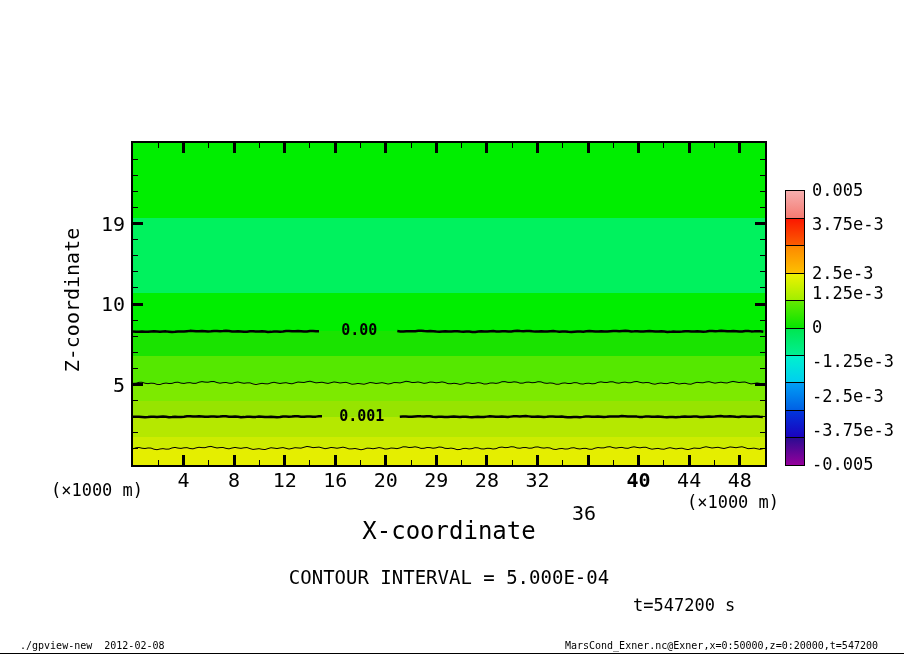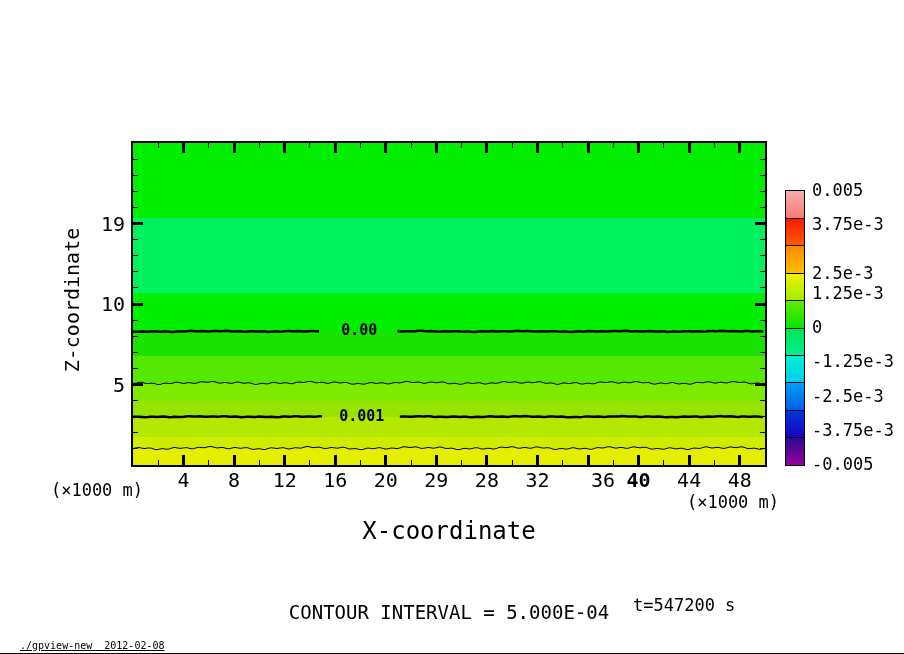--- a/index.html
+++ b/index.html
@@ -4,23 +4,23 @@
 <style>
   html,body{margin:0;padding:0;background:#ffffff;}
   #canvas{position:relative;width:904px;height:654px;background:#ffffff;overflow:hidden;
           font-family:"DejaVu Sans Mono","Liberation Mono",monospace;color:#000;}
   .abs{position:absolute;}
   .title{left:133px;top:78px;width:632px;text-align:center;font-size:25px;white-space:pre;}
   .ylabel{left:72px;top:300px;transform:translate(-50%,-50%) rotate(-90deg);white-space:nowrap;font-size:20px;}
   .xlabel{left:133px;top:517px;width:632px;text-align:center;font-size:24px;}
   .unit-left{left:38px;top:480px;width:118px;text-align:center;font-size:17px;white-space:pre;}
   .unit-right{left:674px;top:492px;width:118px;text-align:center;font-size:17px;white-space:pre;}
-  .contour-interval{left:133px;top:566px;width:632px;text-align:center;font-size:19px;white-space:pre;margin-top:35px;}
+  .contour-interval{left:133px;top:566px;width:632px;text-align:center;font-size:19px;white-space:pre;}
   .time-note{left:633px;top:595px;font-size:17px;white-space:pre;}
-  .footer{font-size:10px;white-space:pre;text-decoration:underline;}
+  .footer{font-size:10px;white-space:pre;}
   .footer-left{left:20px;top:640px;}
   .footer-right{right:26px;top:640px;}
   #plot{left:131px;top:141px;width:632px;height:322px;border:2px solid #000;}
   #bands,#contour-svg{position:absolute;left:0;top:0;width:632px;height:322px;}
   .band{position:absolute;left:0;width:632px;}
   .tick{position:absolute;background:#000;}
   .xtick-label{position:absolute;width:50px;text-align:center;top:468px;font-size:20px;}
   .ztick-label{position:absolute;left:83px;width:42px;text-align:right;font-size:20px;}
   .contour-label{position:absolute;text-align:center;font-size:15px;font-weight:bold;}
   #colorbar{left:785px;top:190px;width:18px;height:274px;border:1px solid #000;}
@@ -152,21 +152,21 @@
 
   <div id="xtick-labels">
       <div class="xtick-label" style="left: 158.56px;">4</div>
       <div class="xtick-label" style="left: 209.12px;">8</div>
       <div class="xtick-label" style="left: 259.68px;">12</div>
       <div class="xtick-label" style="left: 310.24px;">16</div>
       <div class="xtick-label" style="left: 360.8px;">20</div>
       <div class="xtick-label" style="left: 411.36px;">29</div>
       <div class="xtick-label" style="left: 461.92px;">28</div>
       <div class="xtick-label" style="left: 512.48px;">32</div>
-      <div class="xtick-label" style="left: 578px;">36</div>
+      <div class="xtick-label" style="left: 559px; margin-top: 33px;">36</div>
       <div class="xtick-label" style="left: 613.6px; font-weight: bold;">40</div>
       <div class="xtick-label" style="left: 664.16px;">44</div>
       <div class="xtick-label" style="left: 714.72px;">48</div>
     </div>
   <div id="ztick-labels">
       <div class="ztick-label" style="top: 372.5px;">5</div>
       <div class="ztick-label" style="top: 292px;">10</div>
       <div class="ztick-label" style="top: 211.5px;">19</div>
     </div>
 
@@ -204,14 +204,15 @@
       <div class="cb-label" style="top: 242px; margin-top: 21px;">2.5e-3</div>
       <div class="cb-label" style="top: 282.75px;">1.25e-3</div>
       <div class="cb-label" style="top: 317px;">0</div>
       <div class="cb-label" style="top: 351.25px;">-1.25e-3</div>
       <div class="cb-label" style="top: 385.5px;">-2.5e-3</div>
       <div class="cb-label" style="top: 419.75px;">-3.75e-3</div>
       <div class="cb-label" style="top: 454px;">-0.005</div>
     </div>
 
   <div class="abs footer footer-left">./gpview-new  2012-02-08</div>
+  <div class="abs footer footer-right">MarsCond_Exner.nc@Exner,x=0:50000,z=0:20000,t=547200</div>
   <div class="abs" id="bottom-rule"></div>
 </div>
 
 </body></html>

